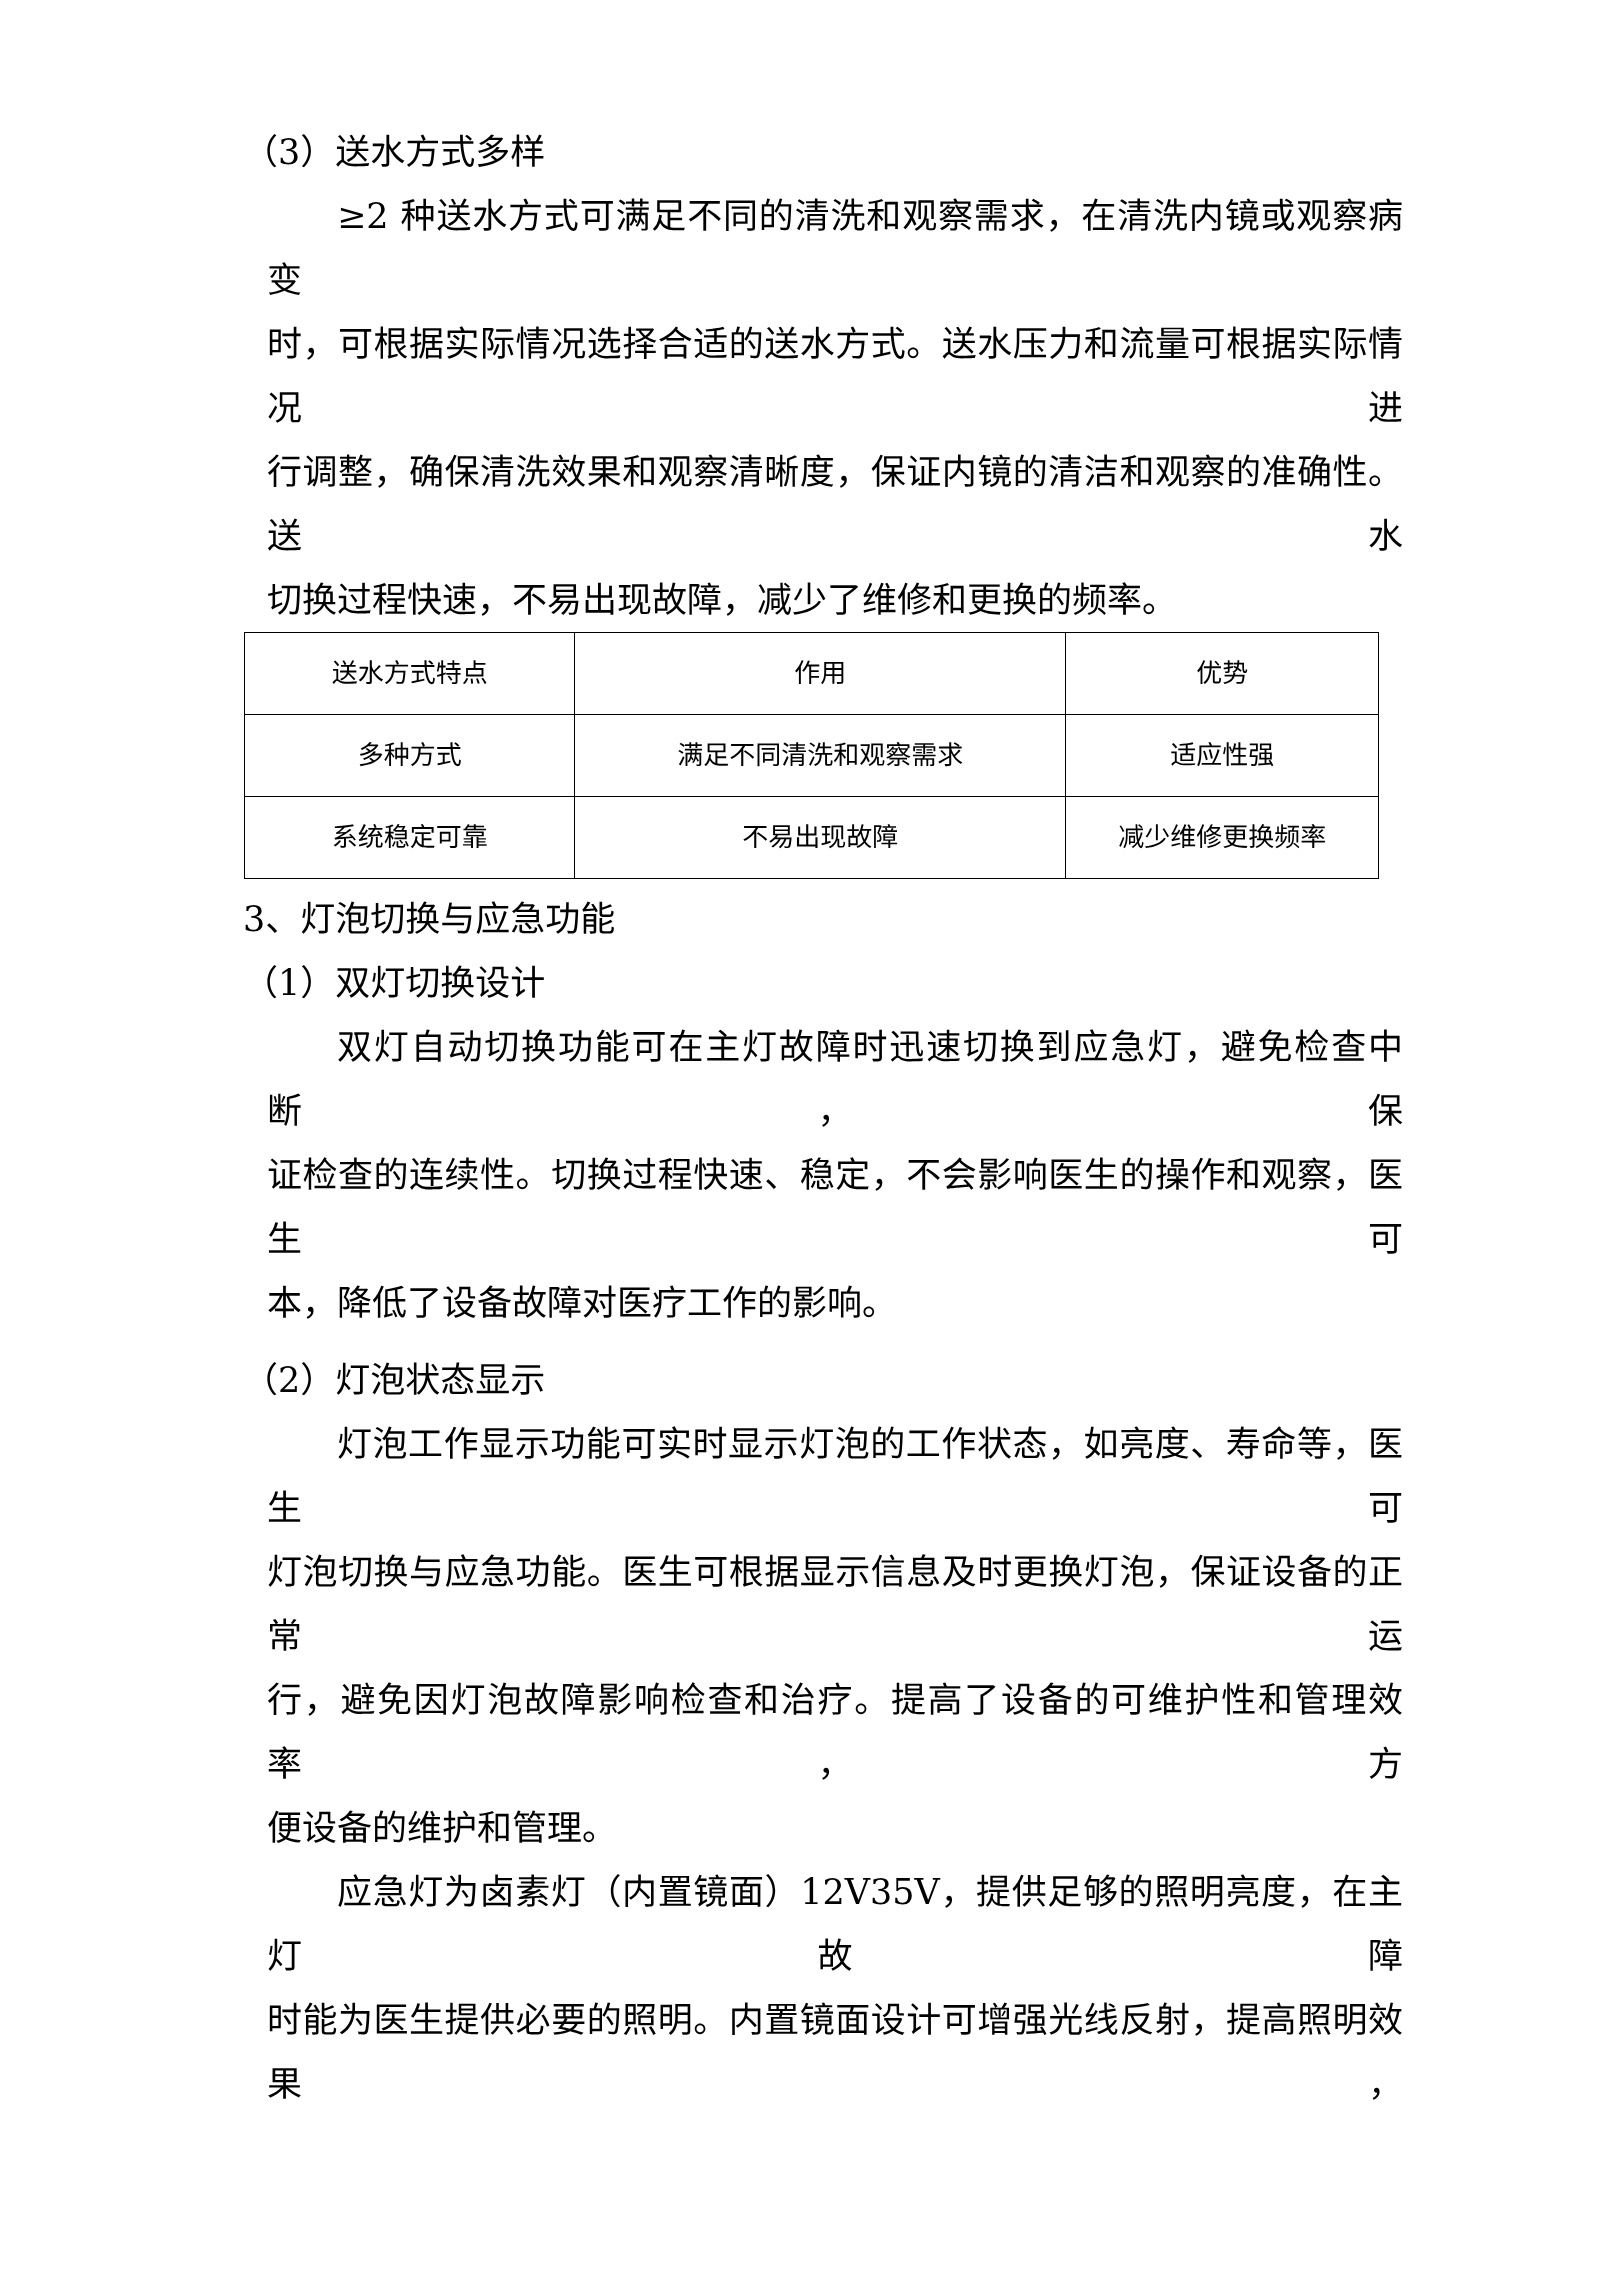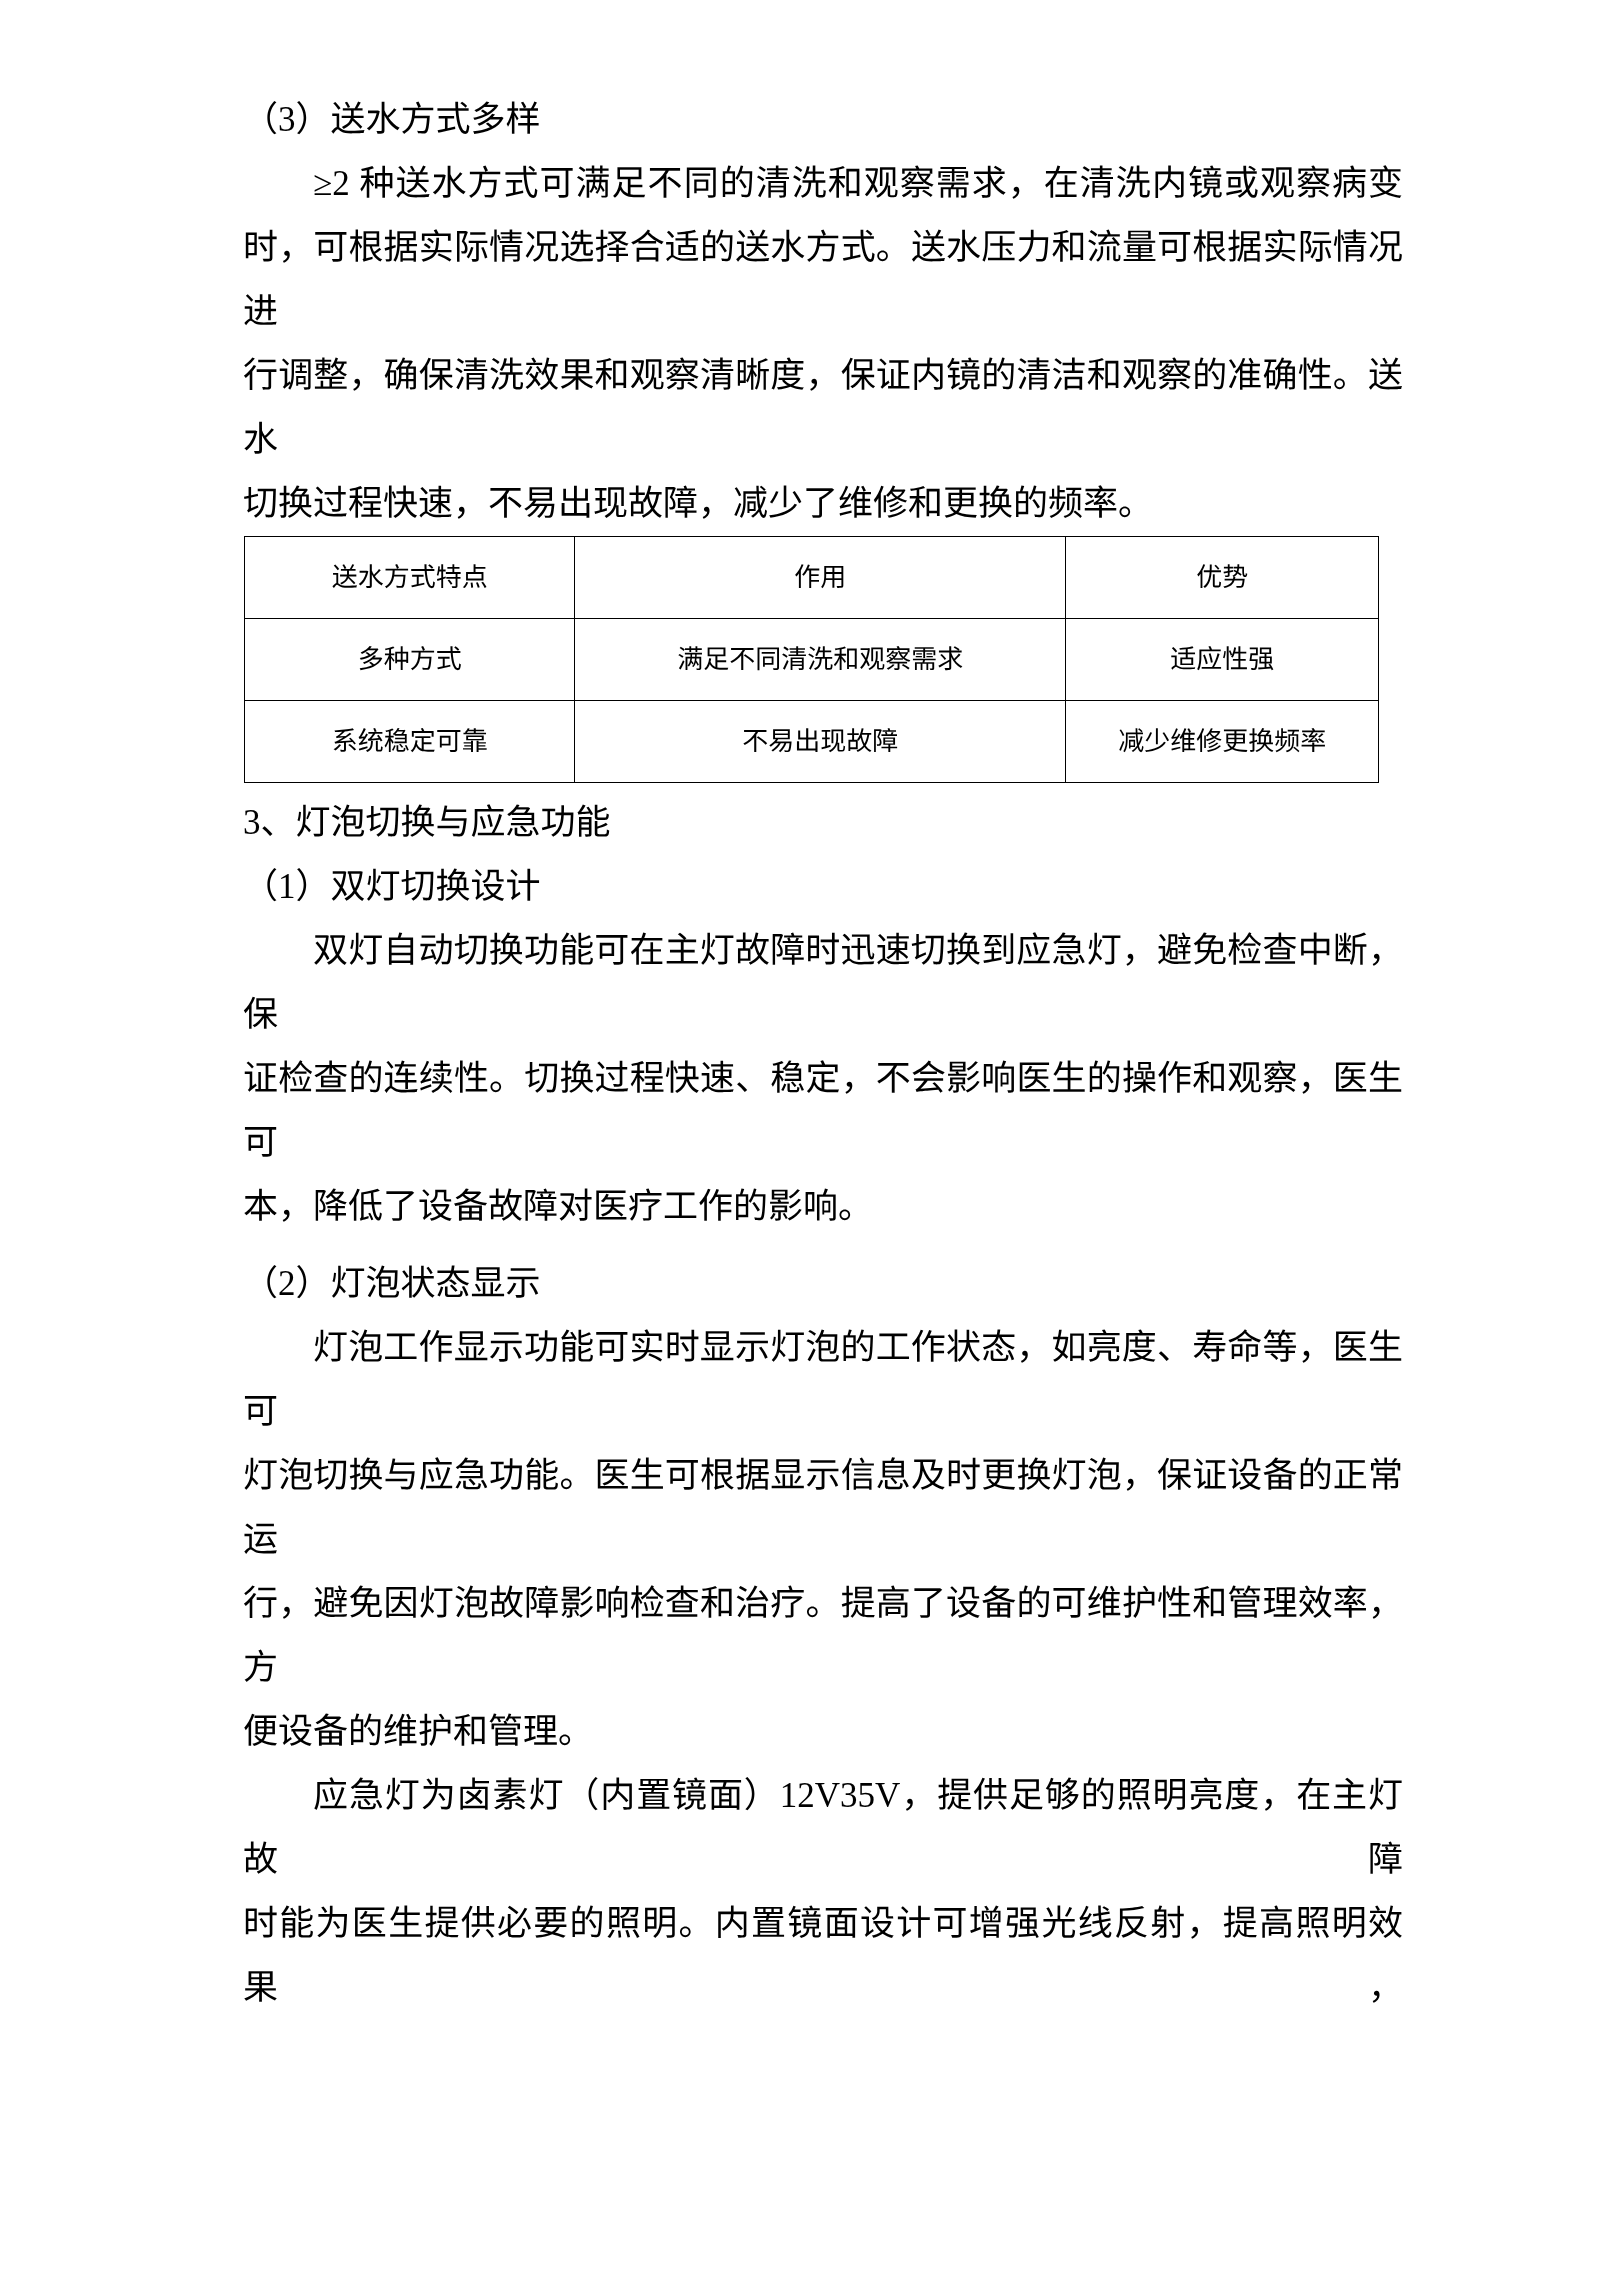--- a/index.html
+++ b/index.html
@@ -11,39 +11,39 @@
     width: 1623px;
     height: 2295px;
     color: #000000;
     font-family: "DejaVu Serif", "Liberation Serif", serif;
     overflow: hidden;
   }
   .page {
     box-sizing: border-box;
     width: 1623px;
     height: 2295px;
-    padding: 88px 221px 0 243px;
+    padding: 120px 221px 0 243px;
     background: #ffffff;
-    font-family: Liberation Serif, serif;
   }
   .content {
     width: 1160px;
     font-size: 35px;
     line-height: 64px;
   }
   
   .hline {
     text-align: left;
     white-space: nowrap;
   }
   
   .pline {
     text-align: justify;
     text-align-last: justify;
     text-justify: inter-character;
+    margin-left: 24px;
   }
   .pline.first { text-indent: 2em; }
   .pline.last  { text-align-last: left; }
 
   .mt20 { margin-top: 13px; }
 
   table.spec {
     border-collapse: collapse;
     table-layout: fixed;
     width: 1135px;

